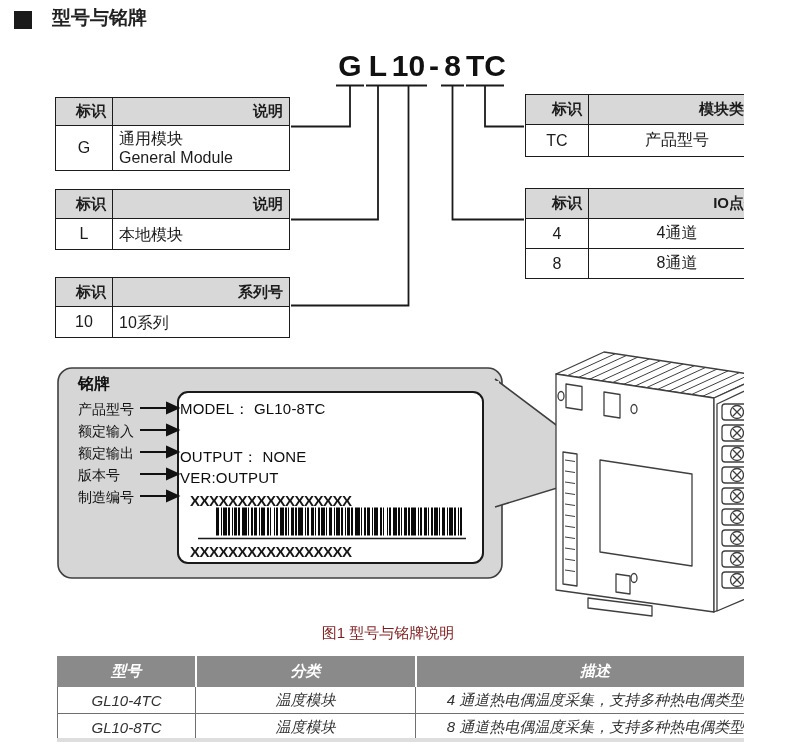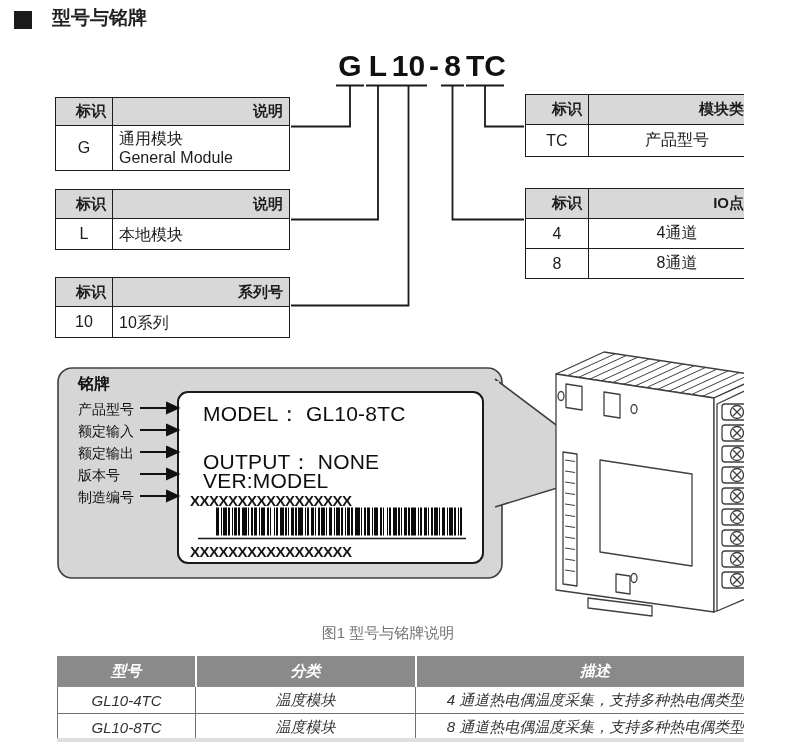--- a/index.html
+++ b/index.html
@@ -15,24 +15,24 @@
   table.decode th,table.decode td{border:1.5px solid #1c1c1c;font-size:15px;padding:0 6px;overflow:hidden;}
   table.decode th{background:#d8d8d8;font-weight:600;text-align:right;margin-top:8px;}
   table.decode td{font-size:16px;}
   td.id-cell{text-align:center;}
   td.desc-left{text-align:left;padding-left:9px;line-height:19px;}
   td.desc-center{text-align:center;}
   
   .np-title{position:absolute;left:78px;top:374px;font-size:16px;font-weight:600;color:#111;}
   .np-label{position:absolute;left:78px;font-size:14px;color:#111;}
   
-  .plate-line{position:absolute;left:203px;font-size:21px;color:#0e0e0e;letter-spacing:.2px;white-space:nowrap;}
+  .plate-line{position:absolute;left:180px;font-size:15px;color:#0e0e0e;letter-spacing:.2px;white-space:nowrap;}
   .plate-x{position:absolute;left:190px;font-size:15px;font-weight:600;color:#151515;letter-spacing:-.5px;white-space:nowrap;}
   
-  .fig-caption{position:absolute;left:0;right:0;top:624px;text-align:center;font-size:15px;color:#737373;padding-left:32px;}
+  .fig-caption{position:absolute;left:0;right:0;top:624px;text-align:center;font-size:15px;color:#7f1d1d;padding-left:32px;}
   
   table.models{border-collapse:collapse;position:absolute;left:57px;top:656px;width:718px;table-layout:fixed;font-style:italic;}
   table.models th{background:#8a8a8a;color:#ffffff;font-size:15px;font-weight:600;height:27px;
                   border:1px solid #8a8a8a;border-right:2px solid #fff;}
   table.models th:last-child{border-right:4px solid #b91c1c;}
   table.models td{border:1px solid #6f6f6f;font-size:15px;color:#333;text-align:center;height:24px;background:#fff;}
   .cutoff-bar{position:absolute;left:57px;top:738px;width:718px;height:4px;background:#dedede;}
   svg{position:absolute;left:0;top:0;}
 </style>
 </head>
@@ -271,21 +271,21 @@
 
   <div class="np-title">铭牌</div>
   <div class="np-label" style="top:401px;">产品型号</div>
   <div class="np-label" style="top:423px;">额定输入</div>
   <div class="np-label" style="top:445px;">额定输出</div>
   <div class="np-label" style="top:467px;">版本号</div>
   <div class="np-label" style="top:489px;">制造编号</div>
 
   <div class="plate-line" style="top:400px;">MODEL：  GL10-8TC</div>
   <div class="plate-line" style="top:448px;">OUTPUT：  NONE</div>
-  <div class="plate-line" style="top:469px;">VER:MODEL</div>
+  <div class="plate-line" style="top:469px;">VER:OUTPUT</div>
   <div class="plate-x" style="top:492px;">XXXXXXXXXXXXXXXXX</div>
   <div class="plate-x" style="top:543px;">XXXXXXXXXXXXXXXXX</div>
 
   <div class="fig-caption">图1 型号与铭牌说明</div>
 
   <table class="models">
     <colgroup>
         <col style="width:138px">
         <col style="width:220px">
         <col style="width:360px">

